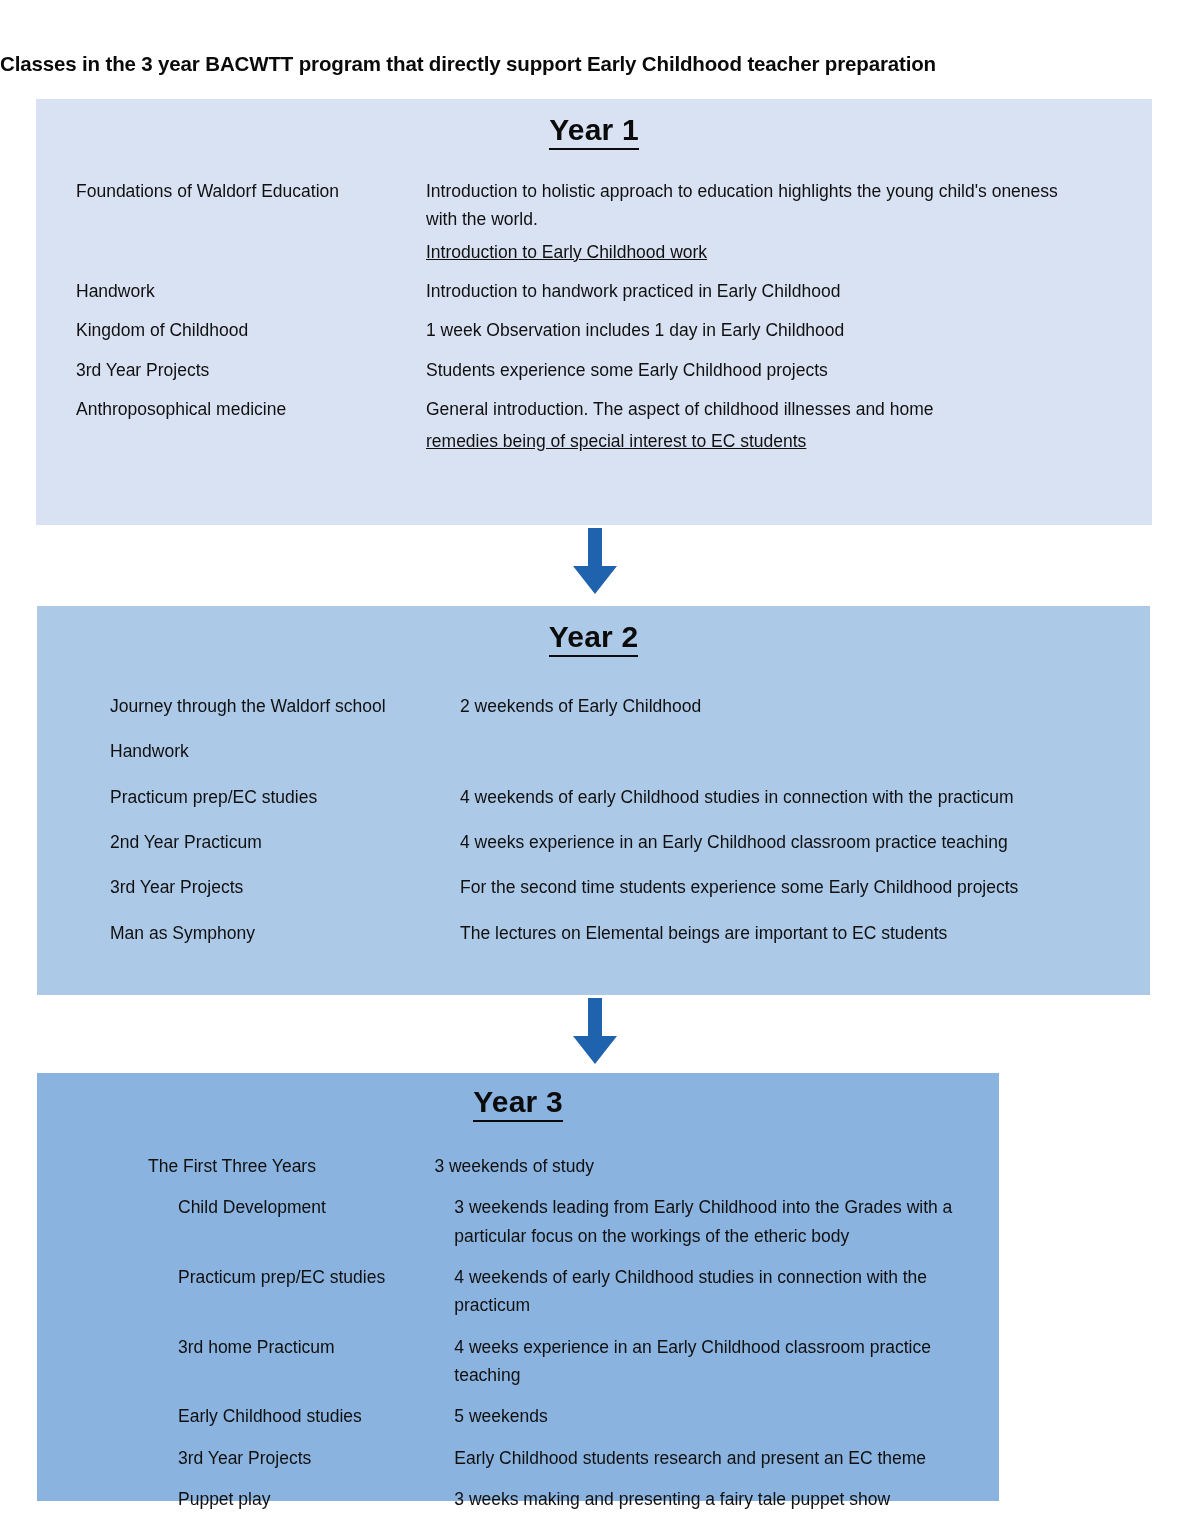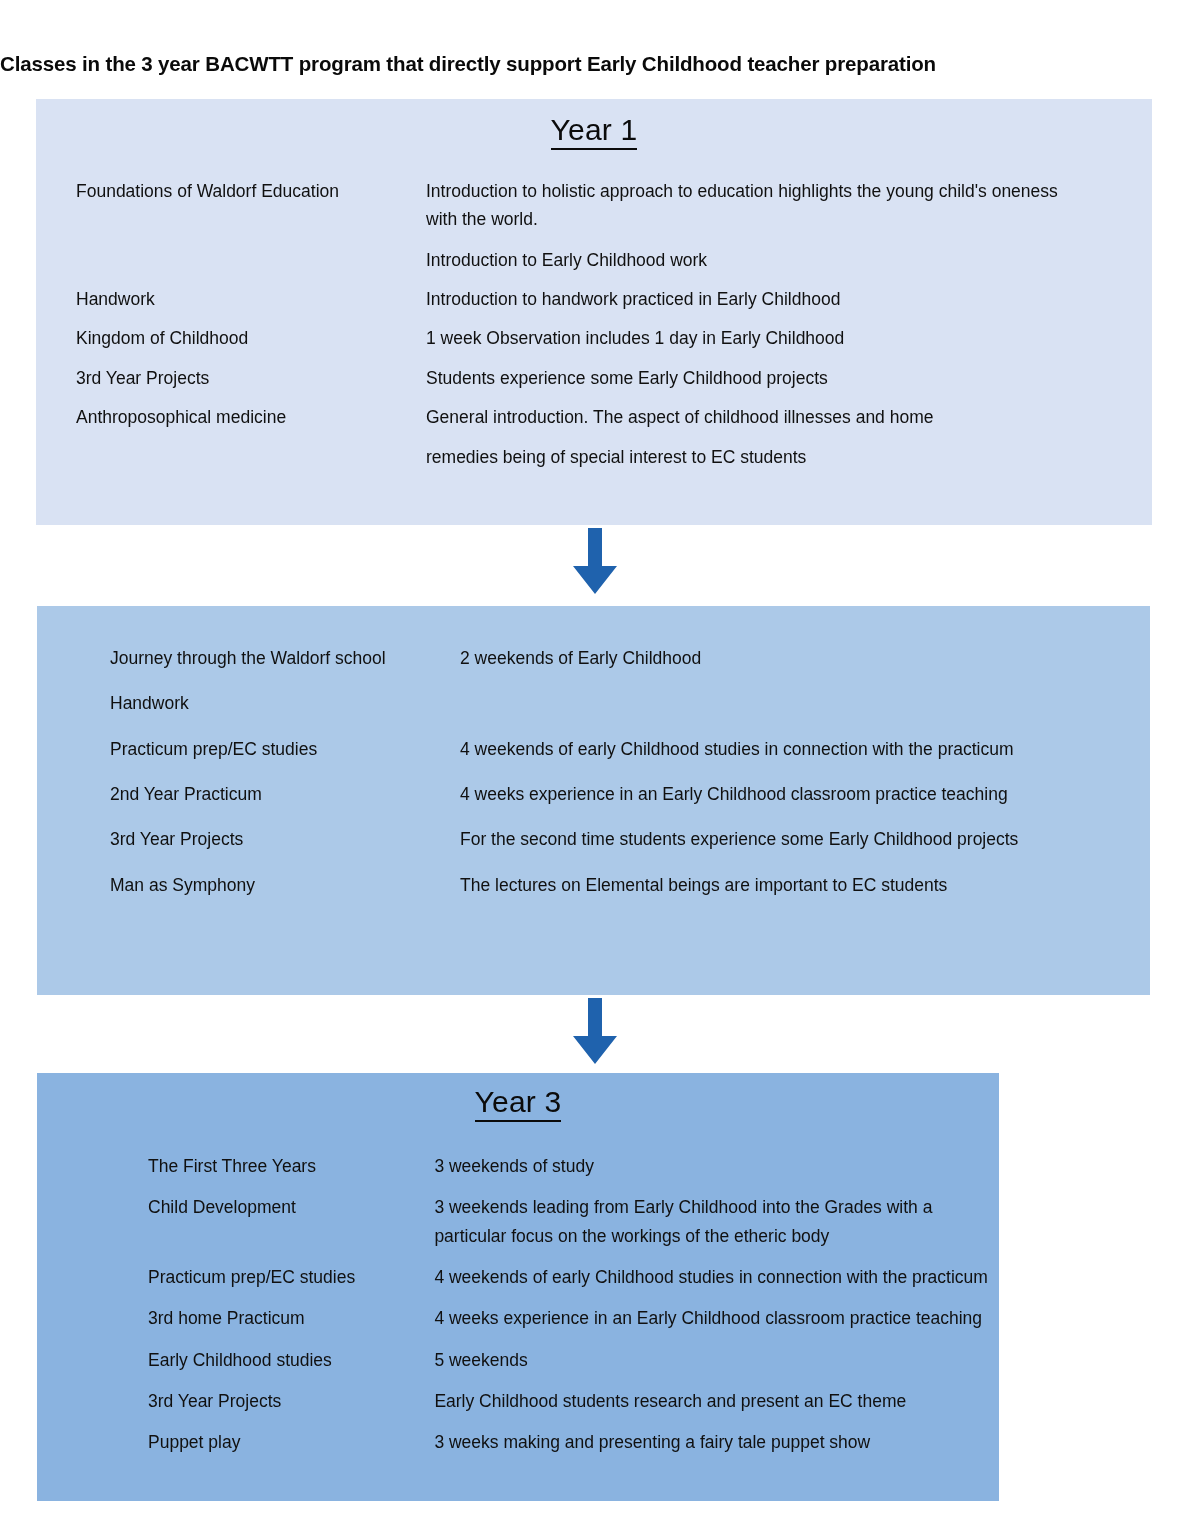--- a/index.html
+++ b/index.html
@@ -39,21 +39,21 @@
     box-sizing: border-box;
   }
 
   #year1-box { left: 36px;  top: 99px;   width: 1116px; height: 426px; background: #d9e2f3; }
   #year2-box { left: 37px;  top: 606px;  width: 1113px; height: 389px; background: #acc9e8; }
   #year3-box { left: 37px;  top: 1073px; width: 962px; height: 428px; background: #8ab3e0; }
 
   .year-heading {
     text-align: center;
     font-size: 30px;
-    font-weight: normal;
+    font-weight: bold;
     color: #0b0b0b;
     letter-spacing: 0.2px;
   }
   .year-heading span {
     border-bottom: 2.5px solid #0b0b0b;
     padding-bottom: 2px;
   }
 
   #year1-heading { margin-top: 14px; }
   #year2-heading { margin-top: 14px; }
@@ -76,39 +76,39 @@
     white-space: nowrap;
   }
 
   .course-desc {
     box-sizing: border-box;
     font-size: 17.5px;
     line-height: 1.62;
     color: #101010;
   }
   .course-desc .line { display: block; }
-  .course-desc .line + .line { margin-top: 12px; }
+  .course-desc .line + .line { margin-top: 4px; text-decoration: underline; }
 
   
   #year1-rows { margin-top: 30px; padding-left: 40px; }
   #year1-rows .course-name { width: 350px; }
   #year1-rows .course-desc { width: 660px; }
   #year1-rows .row + .row { margin-top: 11px; }
 
   
   #year2-rows { margin-top: 38px; padding-left: 73px; }
   #year2-rows .course-name { width: 350px; }
   #year2-rows .course-desc { width: 690px; }
   #year2-rows .row + .row { margin-top: 17px; }
 
   
   #year3-rows { margin-top: 33px; padding-left: 111px; }
   #year3-rows .course-name { width: 350px; }
   #year3-rows .course-desc { width: 690px; }
-  #year3-rows .row + .row { margin-top: 13px; }
+  #year3-rows .row + .row { margin-top: 13px; margin-left: 30px; }
 
   
   .arrow {
     position: absolute;
     width: 60px;
     height: 66px;
   }
   #arrow-1 { left: 565px; top: 528px; }
   #arrow-2 { left: 565px; top: 998px; }
 
@@ -167,20 +167,23 @@
     </div>
   </div>
 
   <div class="arrow" id="arrow-1">
     <svg viewBox="0 0 60 66" xmlns="http://www.w3.org/2000/svg" aria-hidden="true">
       <polygon points="23,0 37,0 37,38 52,38 30,66 8,38 23,38" fill="#1f62ad"></polygon>
     </svg>
   </div>
 
   <div class="year-box" id="year2-box">
+    <div class="year-heading" id="year2-heading">
+      <span>Year 2</span>
+    </div>
     <div class="rows" id="year2-rows">
 
       <div class="row">
         <div class="course-name">Journey through the Waldorf school</div>
         <div class="course-desc">
           <span class="line">2 weekends of Early Childhood</span>
         </div>
       </div>
 
       <div class="row">

